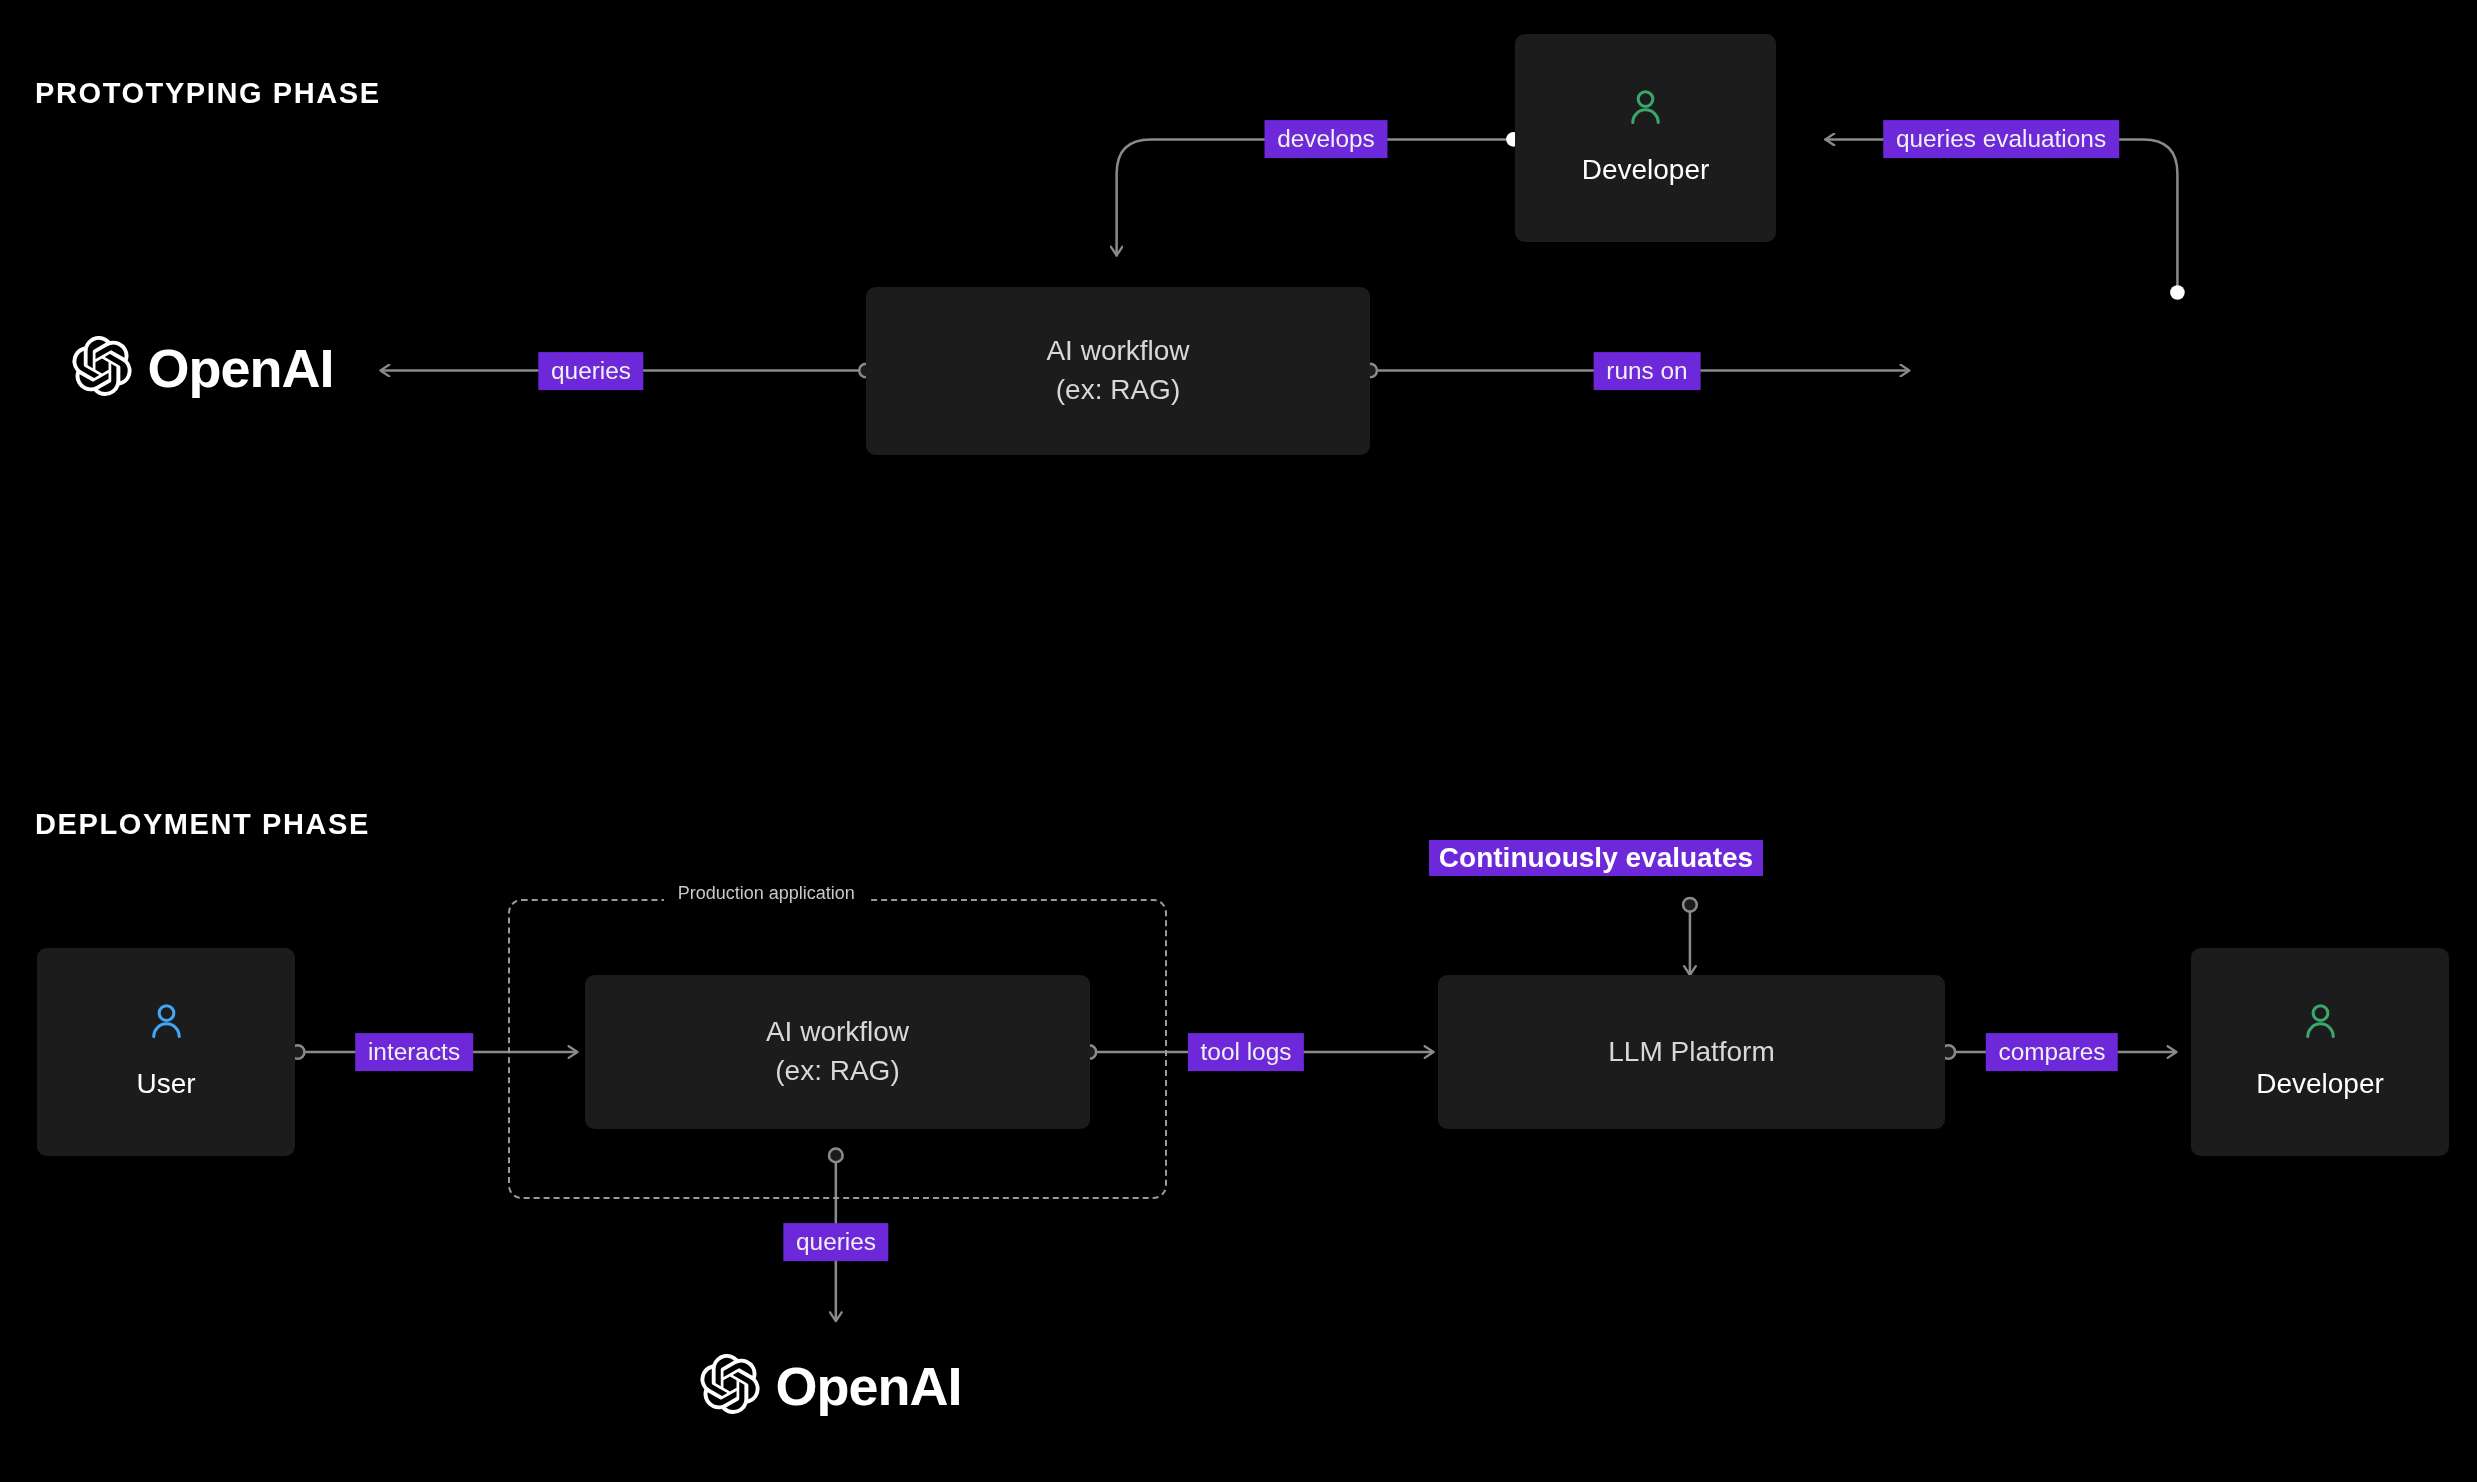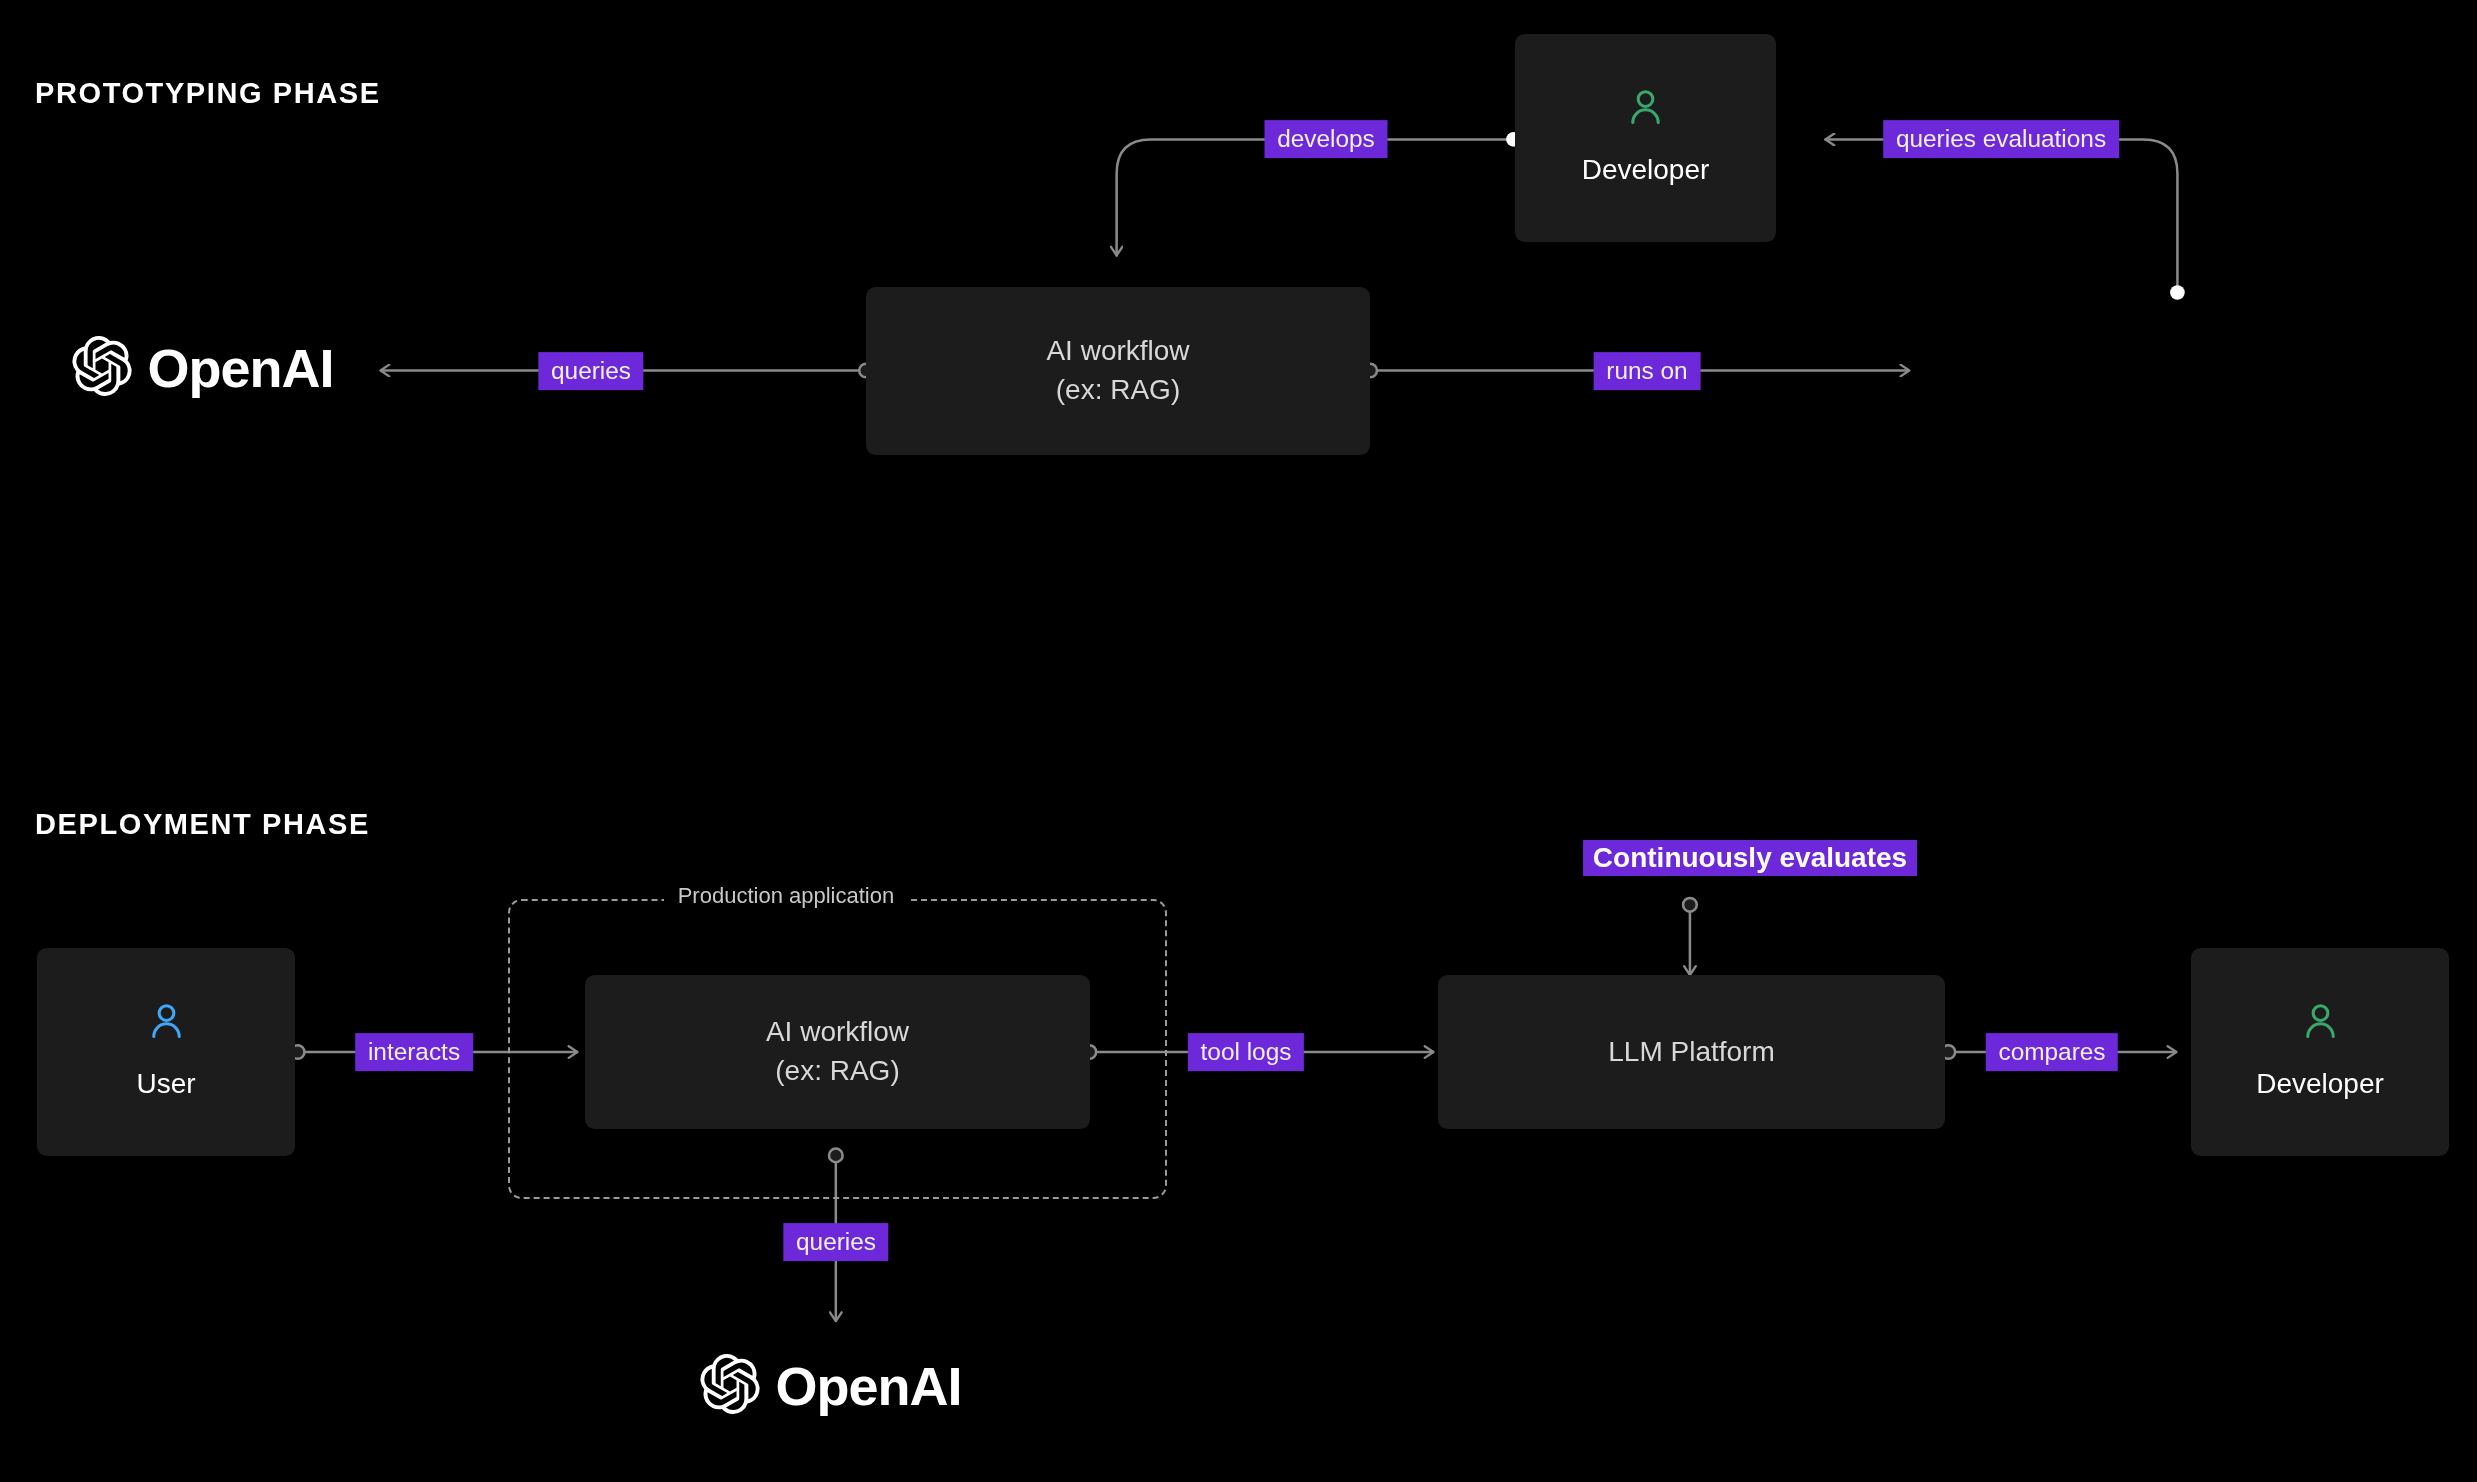--- a/index.html
+++ b/index.html
@@ -62,21 +62,21 @@
 
   
   .group-box {
     position: absolute;
     border: 2px dashed #9a9a9a;
     border-radius: 13.7px;
     box-sizing: border-box;
   }
   .group-title {
     position: absolute;
-    font-size: 22px;
+    font-size: 18px;
     color: #c8c8c8;
     background: #000000;
     padding: 0 13.7px;
     white-space: nowrap;
   }
 
   
   .edge-label {
     position: absolute;
     font-size: 24.4px;
@@ -253,16 +253,16 @@
   </div>
 
   <div class="edge-label" style="left:414px; top:1052px; z-index:4;">interacts</div>
 
   <div class="edge-label" style="left:1246px; top:1052px; z-index:4;">tool logs</div>
 
   <div class="edge-label" style="left:2052px; top:1052px; z-index:4;">compares</div>
 
   <div class="edge-label" style="left:836px; top:1242px; z-index:4;">queries</div>
 
-  <div class="edge-label strong" style="left:1750px; top:858px; z-index:4;">Continuously evaluates</div>
+  <div class="edge-label strong" style="left:1596px; top:858px; z-index:4;">Continuously evaluates</div>
 
 </div>
 
 
 </body></html>

